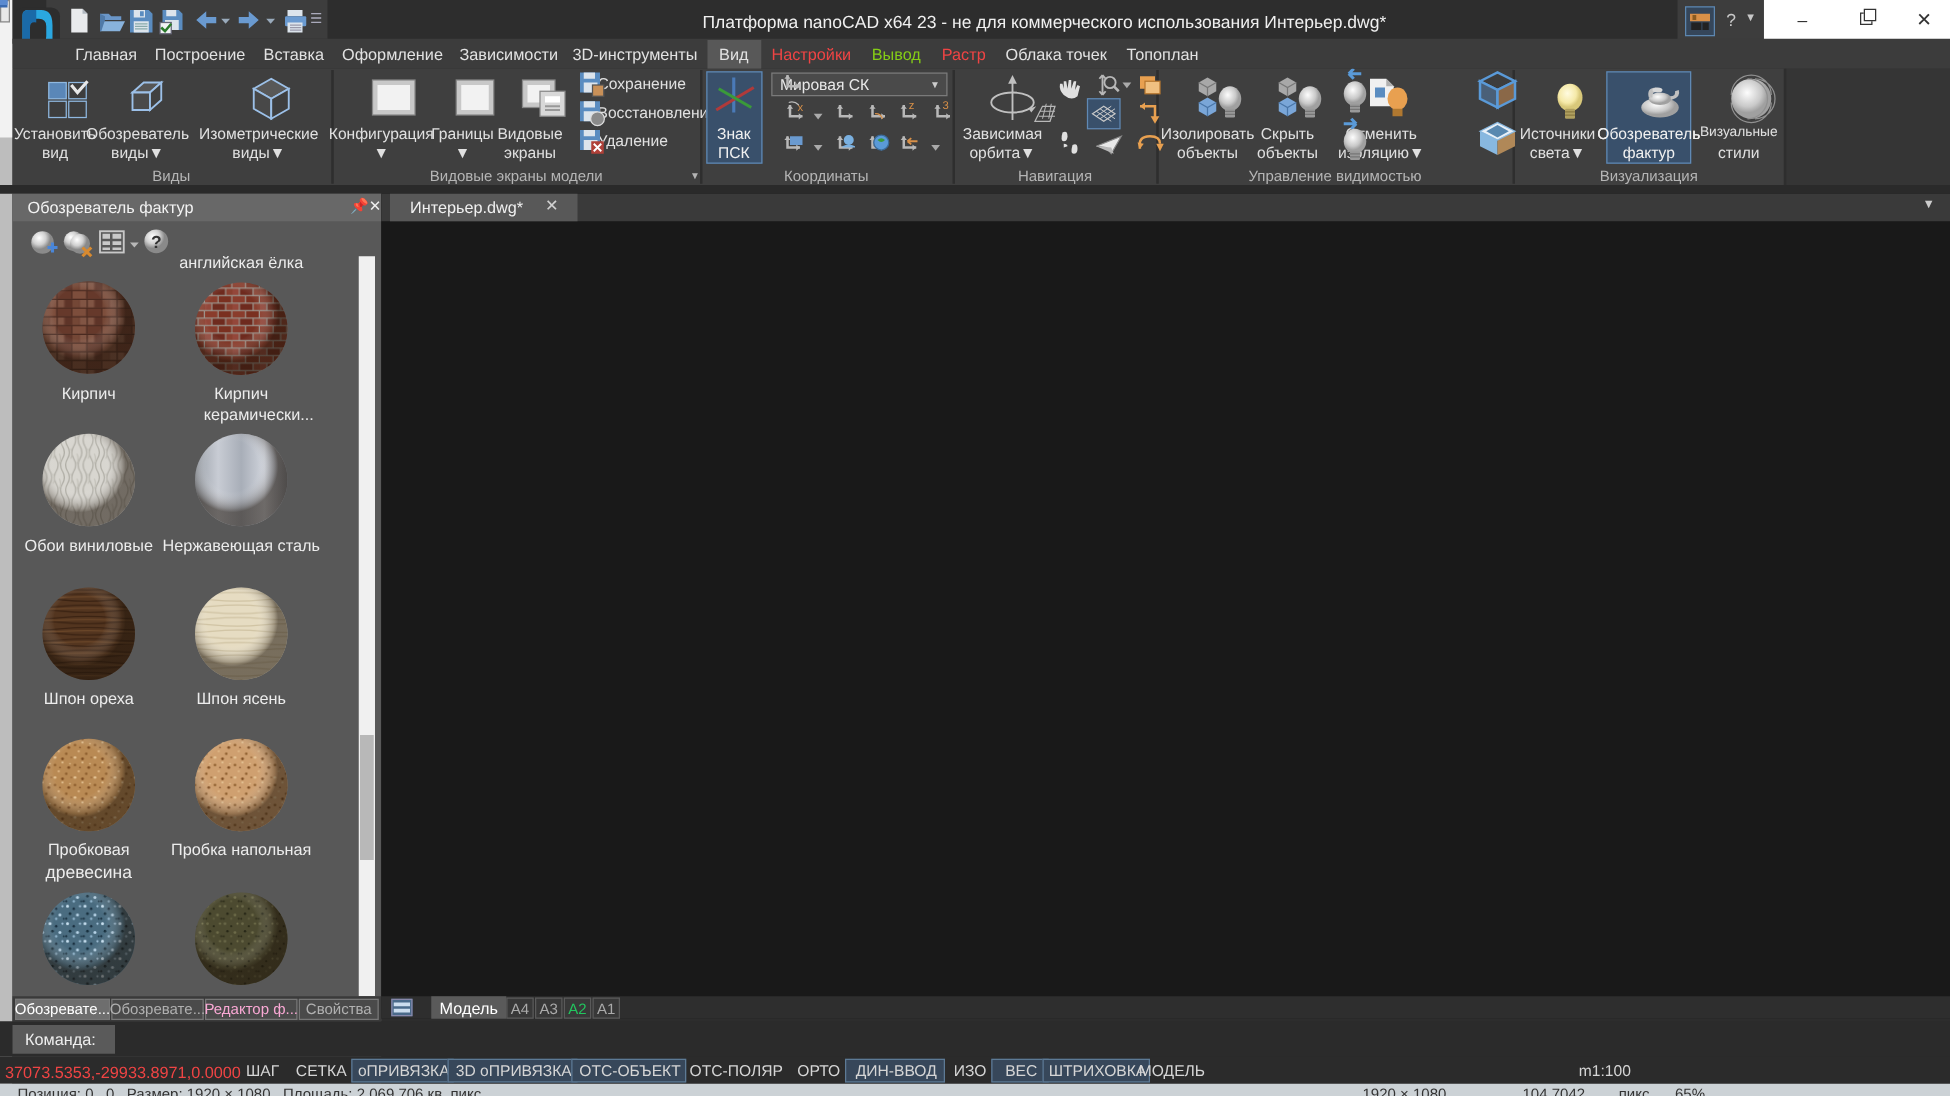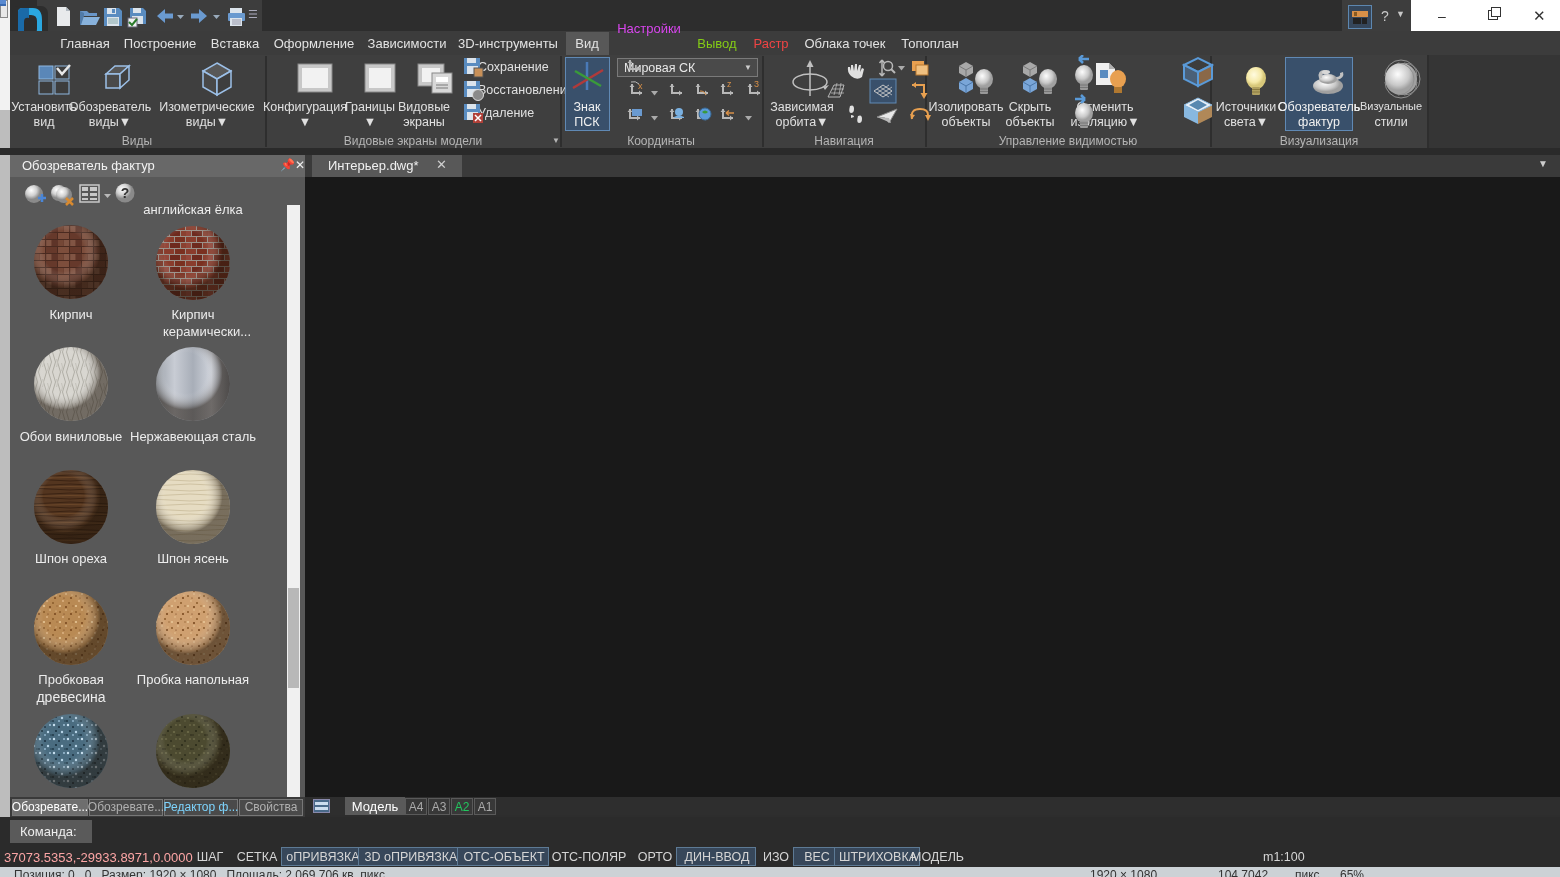--- a/index.html
+++ b/index.html
@@ -19,20 +19,21 @@
 <div class="abs" style="left:10px;top:0;width:1550px;height:35px;background:#2d2d2d"></div>
 <div class="abs" style="left:1411px;top:0;width:149px;height:35px;background:#ffffff"></div>
 
 <div class="abs" style="left:37px;top:0;width:225px;height:31px;background:#3d3d3d"></div>
 
 <svg class="abs" style="left:10px;top:2px" width="40" height="48" viewBox="0 0 40 48">
  <rect x="2" y="4" width="36" height="42" rx="7" fill="#2d2d2d"></rect>
  <path d="M8 10 q0 -4 5 -4 h10 q9 0 9 12 v16 q0 8 -8 8 h-3 v-10 q6 1 6 -5 v-8 q0 -6 -6 -6 h-4 q-3 0 -3 4 v24 h-6 z" fill="#2aa7e0"></path>
  <path d="M8 10 q0 -4 5 -4 h6 v10 q-5 -1 -5 4 v22 h-6 z" fill="#1a6aa8"></path>
 </svg>
+<div class="txt" style="left:562px;top:9px;font-size:14px;color:#f0f0f0">Платформа nanoCAD x64 23 - не для коммерческого использования Интерьер.dwg*</div>
 
 <div class="txt" style="left:1438px;top:8px;font-size:14px;color:#333">–</div>
 <div class="abs" style="left:1488px;top:10px;width:10px;height:10px;border:1.5px solid #333"></div>
 <div class="abs" style="left:1491px;top:7px;width:10px;height:10px;border:1.5px solid #333;background:#fff"></div>
 <div class="txt" style="left:1533px;top:7px;font-size:15px;color:#333">✕</div>
 
 <div class="abs" style="left:1342px;top:0;width:69px;height:35px;background:#3d3d3d"></div>
 <div class="abs" style="left:1348px;top:5px;width:24px;height:24px;border:1px solid #5d87b0;background:#35465a"></div>
 <svg class="abs" style="left:1351px;top:8px" width="18" height="18" viewBox="0 0 18 18">
  <rect x="1" y="3" width="16" height="6" fill="#d89048"></rect>
@@ -90,21 +91,21 @@
 <div class="abs" style="left:10px;top:31px;width:1550px;height:24px;background:#3c3c3c"></div>
 <div class="abs" style="left:566px;top:32px;width:43px;height:23px;background:#585858"></div>
 <div id="menus">
       <div class="txt" style="left:85px;top:36px;transform:translateX(-50%);font-size:13px;color:#e2e2e2">Главная</div>
       <div class="txt" style="left:160px;top:36px;transform:translateX(-50%);font-size:13px;color:#e2e2e2">Построение</div>
       <div class="txt" style="left:235px;top:36px;transform:translateX(-50%);font-size:13px;color:#e2e2e2">Вставка</div>
       <div class="txt" style="left:314px;top:36px;transform:translateX(-50%);font-size:13px;color:#e2e2e2">Оформление</div>
       <div class="txt" style="left:407px;top:36px;transform:translateX(-50%);font-size:13px;color:#e2e2e2">Зависимости</div>
       <div class="txt" style="left:508px;top:36px;transform:translateX(-50%);font-size:13px;color:#e2e2e2">3D-инструменты</div>
       <div class="txt" style="left:587px;top:36px;transform:translateX(-50%);font-size:13px;color:#e2e2e2">Вид</div>
-      <div class="txt" style="left:649px;top:21px;transform:translateX(-50%);font-size:13px;color:#d946ef">Настройки</div>
+      <div class="txt" style="left:649px;top:36px;transform:translateX(-50%);font-size:13px;color:#ef4444">Настройки</div>
       <div class="txt" style="left:717px;top:36px;transform:translateX(-50%);font-size:13px;color:#84cc16">Вывод</div>
       <div class="txt" style="left:771px;top:36px;transform:translateX(-50%);font-size:13px;color:#ef4444">Растр</div>
       <div class="txt" style="left:845px;top:36px;transform:translateX(-50%);font-size:13px;color:#e2e2e2">Облака точек</div>
       <div class="txt" style="left:930px;top:36px;transform:translateX(-50%);font-size:13px;color:#e2e2e2">Топоплан</div>
     </div>
 
 <div class="abs" style="left:10px;top:55px;width:1550px;height:93px;background:#3f3f3f"></div>
 <div class="abs" style="left:1428px;top:55px;width:132px;height:93px;background:#353535"></div>
 <div id="ribbon">
       <div class="abs" style="left:265px;top:56px;width:2px;height:91px;background:#2e2e2e"></div>
@@ -598,32 +599,32 @@
       <div class="txt" style="left:485px;top:800px;transform:translateX(-50%);font-size:12px;color:#aaaaaa">A1</div>
     </div>
 
 <div class="abs" style="left:10px;top:797px;width:295px;height:20px;background:#3a3a3a"></div>
 <div id="paneltabs">
       <div class="abs" style="left:12px;top:799px;width:76px;height:17px;background:#6e6e6e;border:1px solid #777"></div>
       <div class="txt" style="left:50px;top:800px;transform:translateX(-50%);font-size:12px;color:#ffffff">Обозревате...</div>
       <div class="abs" style="left:89px;top:799px;width:74px;height:17px;background:#4a4a4a;border:1px solid #777"></div>
       <div class="txt" style="left:126px;top:800px;transform:translateX(-50%);font-size:12px;color:#b0b0b0">Обозревате...</div>
       <div class="abs" style="left:164px;top:799px;width:74px;height:17px;background:#4a4a4a;border:1px solid #777"></div>
-      <div class="txt" style="left:201px;top:800px;transform:translateX(-50%);font-size:12px;color:#7dd3fc">Редактор ф...</div>
+      <div class="txt" style="left:201px;top:800px;transform:translateX(-50%);font-size:12px;color:#f9a8d4">Редактор ф...</div>
       <div class="abs" style="left:239px;top:799px;width:64px;height:17px;background:#4a4a4a;border:1px solid #777"></div>
       <div class="txt" style="left:271px;top:800px;transform:translateX(-50%);font-size:12px;color:#b0b0b0">Свойства</div>
     </div>
 
 <div class="abs" style="left:0px;top:817px;width:1560px;height:28px;background:#2b2b2b"></div>
 <div class="abs" style="left:10px;top:820px;width:82px;height:23px;background:#5a5a5a"></div>
 <div class="txt" style="left:20px;top:824px;font-size:13px;color:#eeeeee">Команда:</div>
 
 <div class="abs" style="left:0px;top:845px;width:1560px;height:22px;background:#2b2b2b"></div>
 <div id="status">
-      <div class="txt" style="left:4px;top:850px;font-size:13px;color:#fca5a5">37073.5353,-29933.8971,0.0000</div>
+      <div class="txt" style="left:4px;top:850px;font-size:13px;color:#ef4444">37073.5353,-29933.8971,0.0000</div>
       <div class="txt" style="left:210px;top:850px;transform:translateX(-50%);font-size:12.5px;color:#d5d5d5">ШАГ</div>
       <div class="txt" style="left:257px;top:850px;transform:translateX(-50%);font-size:12.5px;color:#d5d5d5">СЕТКА</div>
       <div class="abs" style="left:281px;top:846.5px;width:82px;height:19px;background:#37475a;border:1px solid #5d7a95"></div>
       <div class="txt" style="left:323px;top:850px;transform:translateX(-50%);font-size:12.5px;color:#d5d5d5">оПРИВЯЗКА</div>
       <div class="abs" style="left:358px;top:846.5px;width:104px;height:19px;background:#37475a;border:1px solid #5d7a95"></div>
       <div class="txt" style="left:411px;top:850px;transform:translateX(-50%);font-size:12.5px;color:#d5d5d5">3D оПРИВЯЗКА</div>
       <div class="abs" style="left:457px;top:846.5px;width:92px;height:19px;background:#37475a;border:1px solid #5d7a95"></div>
       <div class="txt" style="left:504px;top:850px;transform:translateX(-50%);font-size:12.5px;color:#d5d5d5">ОТС-ОБЪЕКТ</div>
       <div class="txt" style="left:589px;top:850px;transform:translateX(-50%);font-size:12.5px;color:#d5d5d5">ОТС-ПОЛЯР</div>
       <div class="txt" style="left:655px;top:850px;transform:translateX(-50%);font-size:12.5px;color:#d5d5d5">ОРТО</div>

